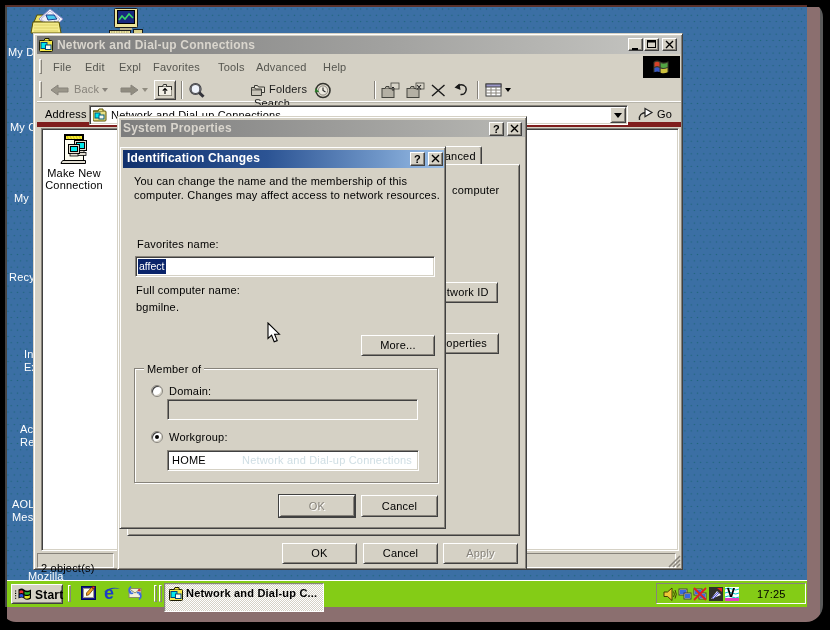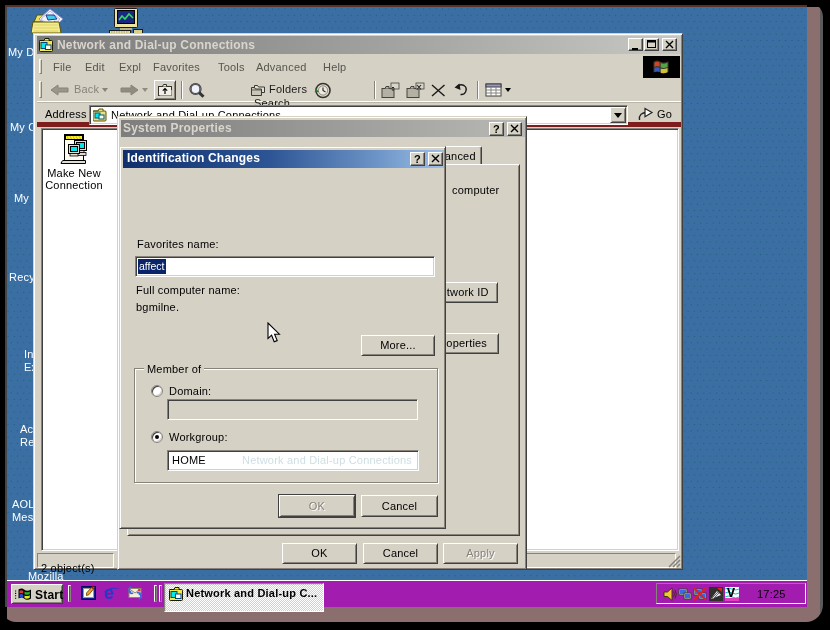--- a/index.html
+++ b/index.html
@@ -69,21 +69,21 @@
   line-height:12px; text-align:center; background:#d5d1c5; color:#000;
   border:1px solid; border-color:#ffffff #404040 #404040 #ffffff;
   box-shadow: inset -1px -1px 0 #87837b; }
 .lbl { position:absolute; white-space:nowrap; }
 .inp { position:absolute; background:#fff; border:1px solid; border-color:#87837b #ffffff #ffffff #87837b;
   box-shadow: inset 1px 1px 0 #404040, inset -1px -1px 0 #d5d1c5; }
 .pbtn { position:absolute; background:#d5d1c5; border:1px solid; border-color:#ffffff #404040 #404040 #ffffff;
   box-shadow: inset 1px 1px 0 #d5d1c5, inset -1px -1px 0 #87837b;
   text-align:center; font-size:11px; padding-top:3px; }
 
-#taskbar { left:7px; top:580px; width:800px; height:27px; background:#a21caf;
+#taskbar { left:7px; top:580px; width:800px; height:27px; background:#84cc16;
   box-shadow: inset 0 1px 0 #ffffff; z-index:10; }
 .ql { position:absolute; top:5px; width:16px; height:16px; }
 #tray { position:absolute; left:649px; top:3px; width:150px; height:21px;
   border:1px solid; border-color:#87837b #ffffff #ffffff #87837b; }
 .trayico { position:absolute; top:3px; width:14px; height:14px; }
 svg { display:block; }
 </style>
 </head>
 <body>
 <div id="desk" class="abs">
@@ -351,20 +351,21 @@
 
 <div id="ident" class="abs winframe">
   <div class="titlebar abs">Identification Changes
     <div class="dbtn" style="left:287px;">?</div>
     <div class="dbtn" style="left:305px;">
         <svg width="13" height="12" viewBox="0 0 13 12">
           <path d="M3,2 L10,9 M10,2 L3,9" stroke="#000" stroke-width="1.4"></path>
         </svg>
       </div>
   </div>
+  <div class="lbl" style="left:14px; top:27px; line-height:14px;">You can change the name and the membership of this<br>computer. Changes may affect access to network resources.</div>
   <div class="lbl" style="left:17px; top:91px;">Favorites name:</div>
   <div class="inp" style="left:15px; top:109px; width:300px; height:21px;">
     <span class="abs" style="left:2px; top:2px; background:#0a246a; color:#fff; padding:1px 1px 2px 1px; font-size:10.5px; letter-spacing:0;">affect</span>
   </div>
   <div class="lbl" style="left:16px; top:137px;">Full computer name:</div>
   <div class="lbl" style="left:16px; top:154px;">bgmilne.</div>
   <div class="pbtn" style="left:241px; top:188px; width:74px; height:21px;">More...</div>
 
   <div class="abs" style="left:14px; top:221px; width:304px; height:115px;
     border:1px solid #87837b; box-shadow: inset 1px 1px 0 #ffffff, 1px 1px 0 #ffffff;">

